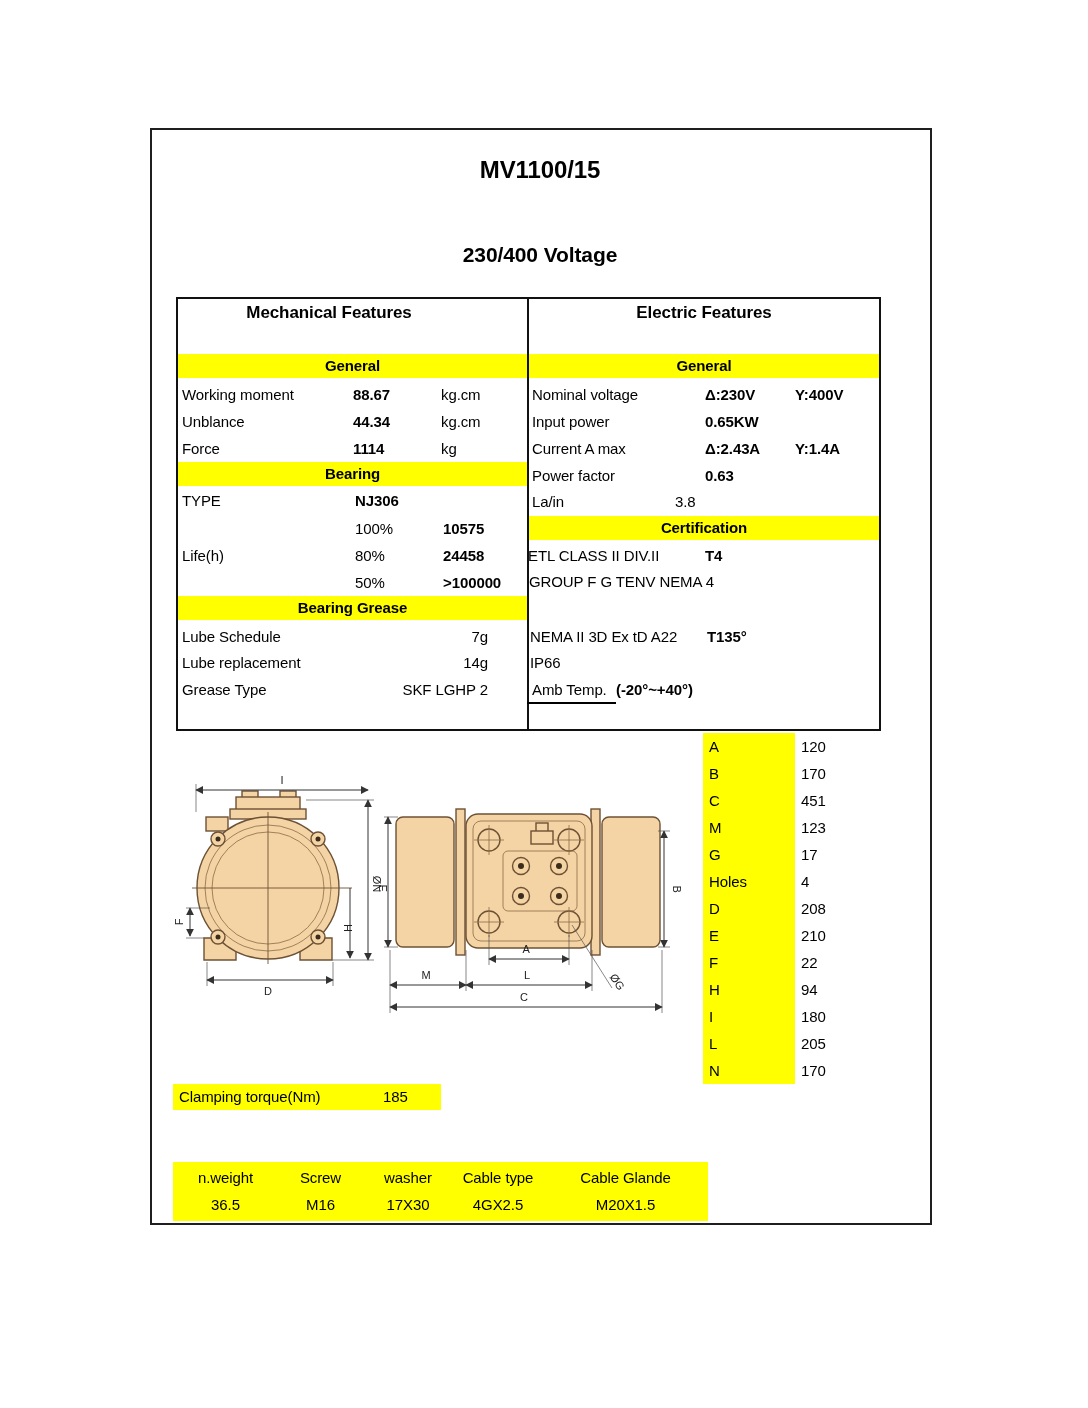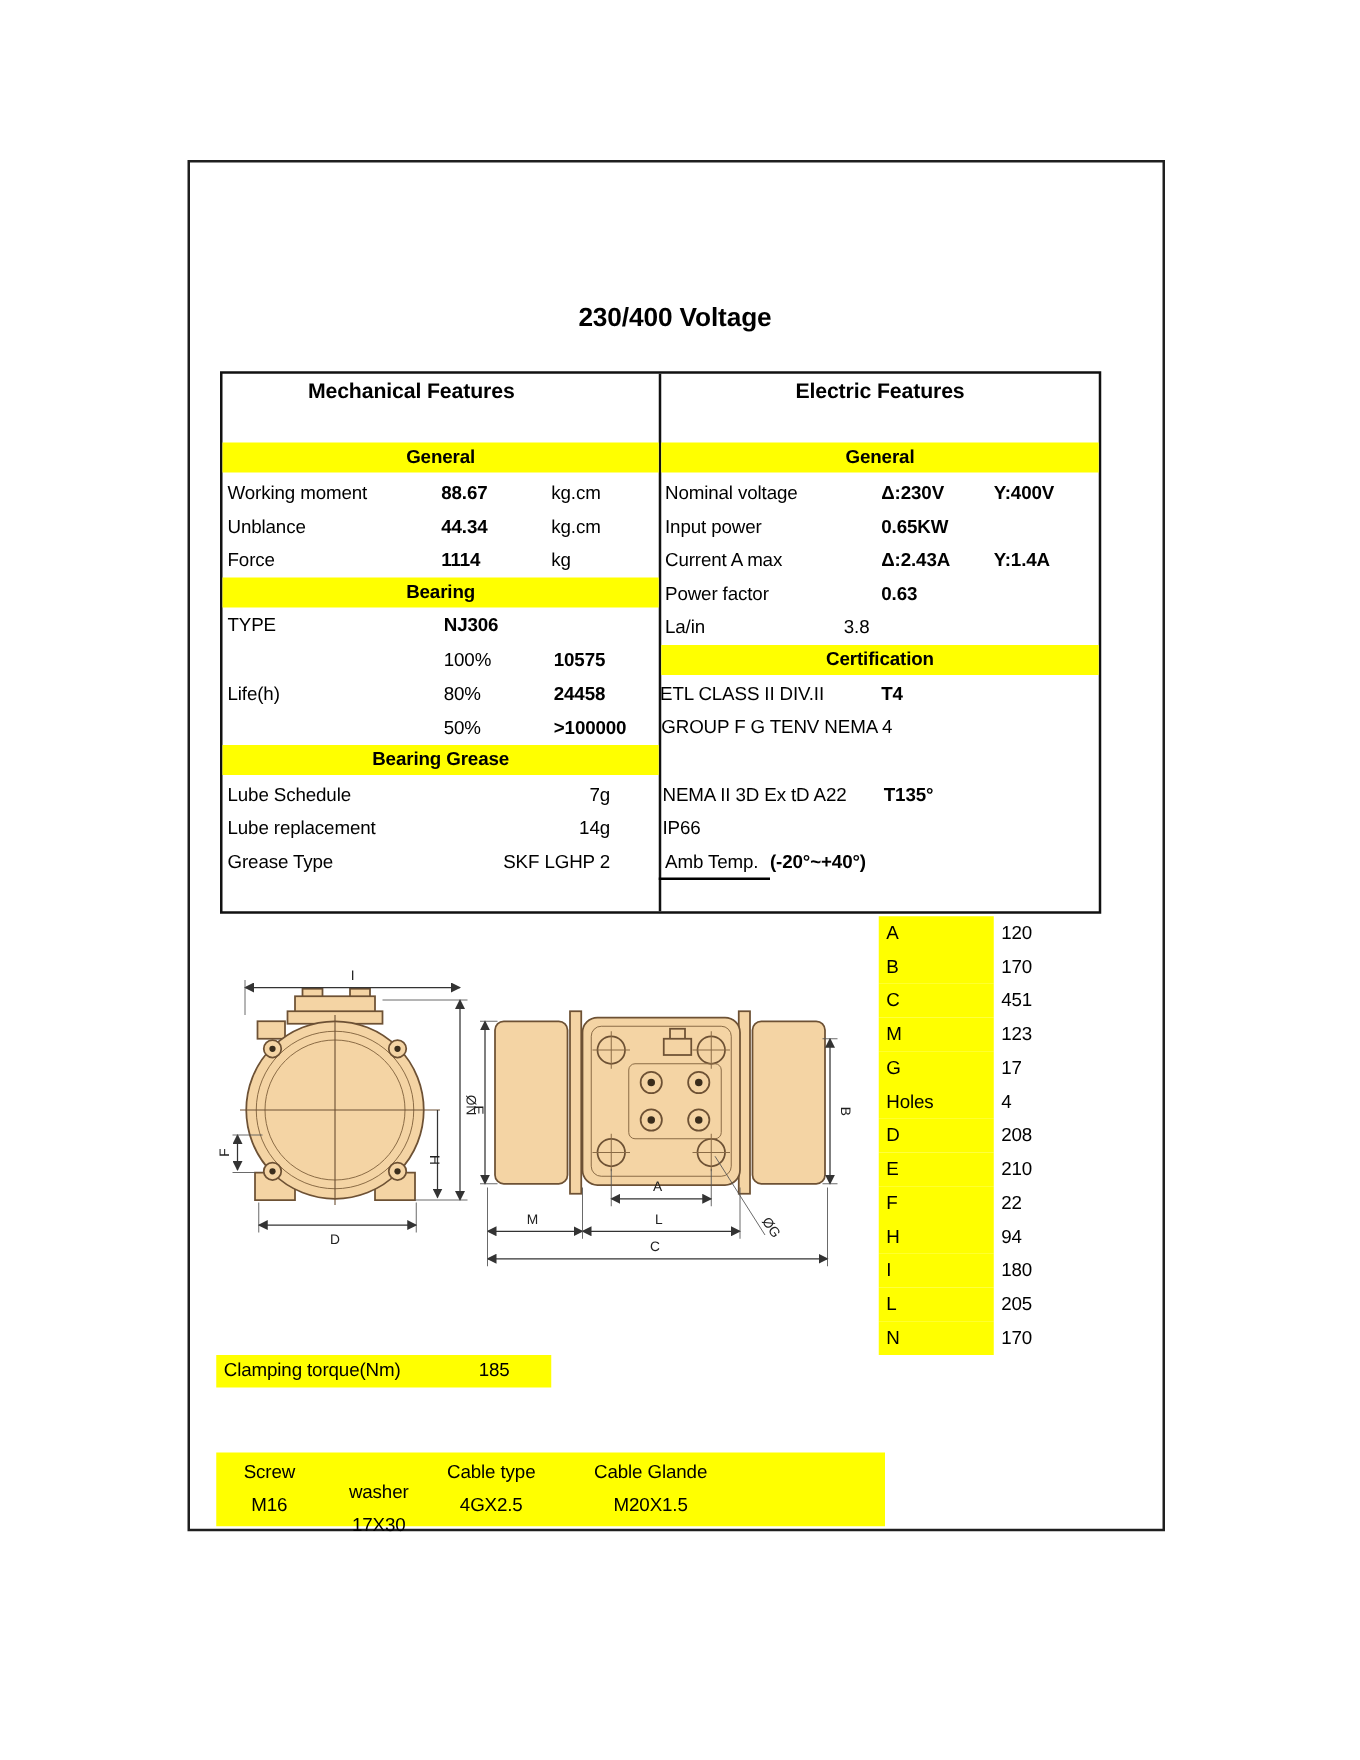--- a/index.html
+++ b/index.html
@@ -34,20 +34,21 @@
   .dimln{stroke:#333;stroke-width:1;fill:none;}
   .extln{stroke:#555;stroke-width:0.7;fill:none;}
 </style>
 </head>
 <body>
 
 <div id="page">
 
   <div class="sheet"></div>
 
+  <div class="title">MV1100/15</div>
   <div class="subtitle" style="top:243px;">230/400 Voltage</div>
 
   <div class="ftable">
     <div class="divider"></div>
 
     <div class="colhead" style="left:0;width:302px;">Mechanical Features</div>
     <div class="colhead" style="left:351px;width:350px;">Electric Features</div>
 
     <div class="band" style="left:0;top:55px;width:349px;">General</div>
     <div class="band" style="left:351px;top:55px;width:350px;">General</div>
@@ -283,25 +284,29 @@
         <span class="v">170</span>
       </div>
   </div>
 
   <div class="clamp">
     <span class="lab">Clamping torque(Nm)</span>
     <span class="val">185</span>
   </div>
 
   <div class="spectable">
+    <div class="speccol" style="width:105px;">
+      <div class="hd">n.weight</div>
+      <div class="vl">36.5</div>
+    </div>
     <div class="speccol" style="width:85px;">
       <div class="hd">Screw</div>
       <div class="vl">M16</div>
     </div>
-    <div class="speccol" style="width:90px;margin-top:16px;">
+    <div class="speccol" style="width:90px;">
       <div class="hd">washer</div>
       <div class="vl">17X30</div>
     </div>
     <div class="speccol" style="width:90px;">
       <div class="hd">Cable type</div>
       <div class="vl">4GX2.5</div>
     </div>
     <div class="speccol" style="width:165px;">
       <div class="hd">Cable Glande</div>
       <div class="vl">M20X1.5</div>

